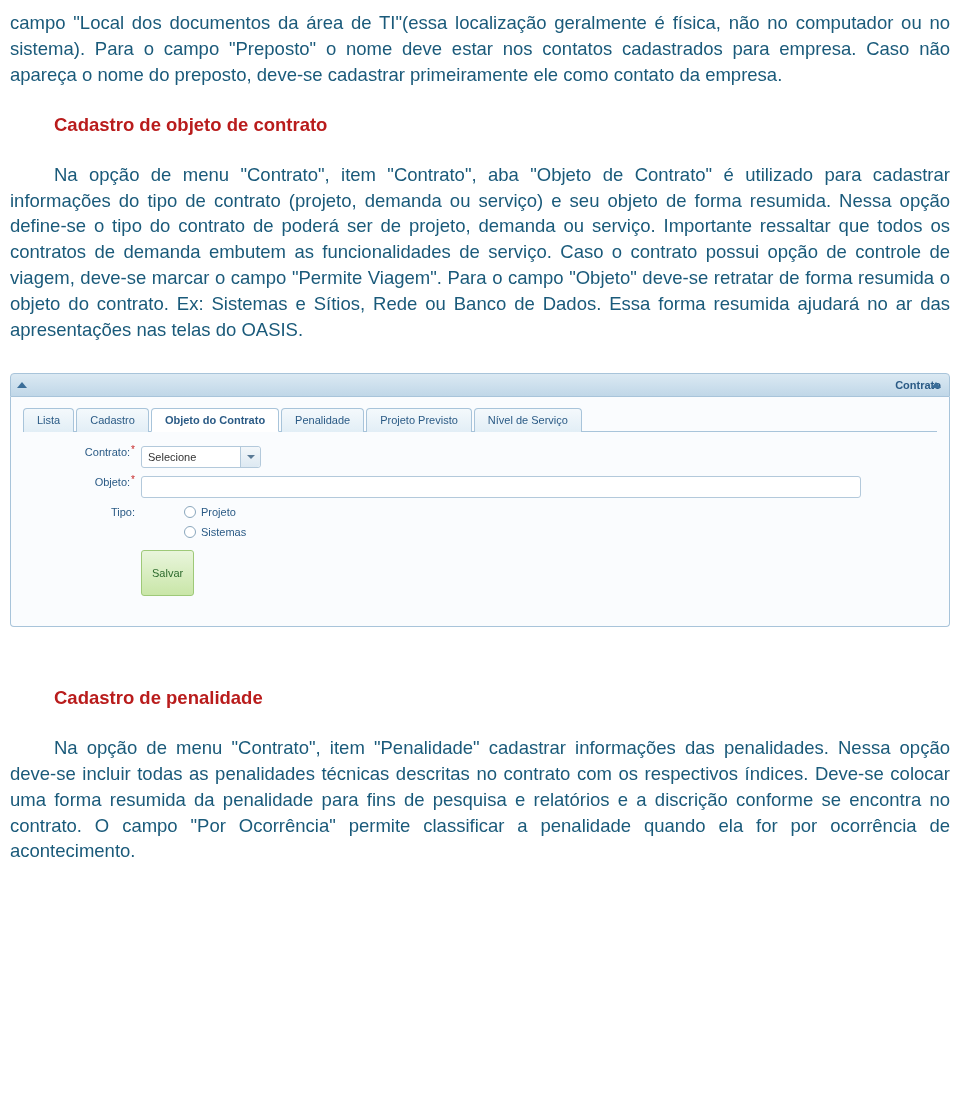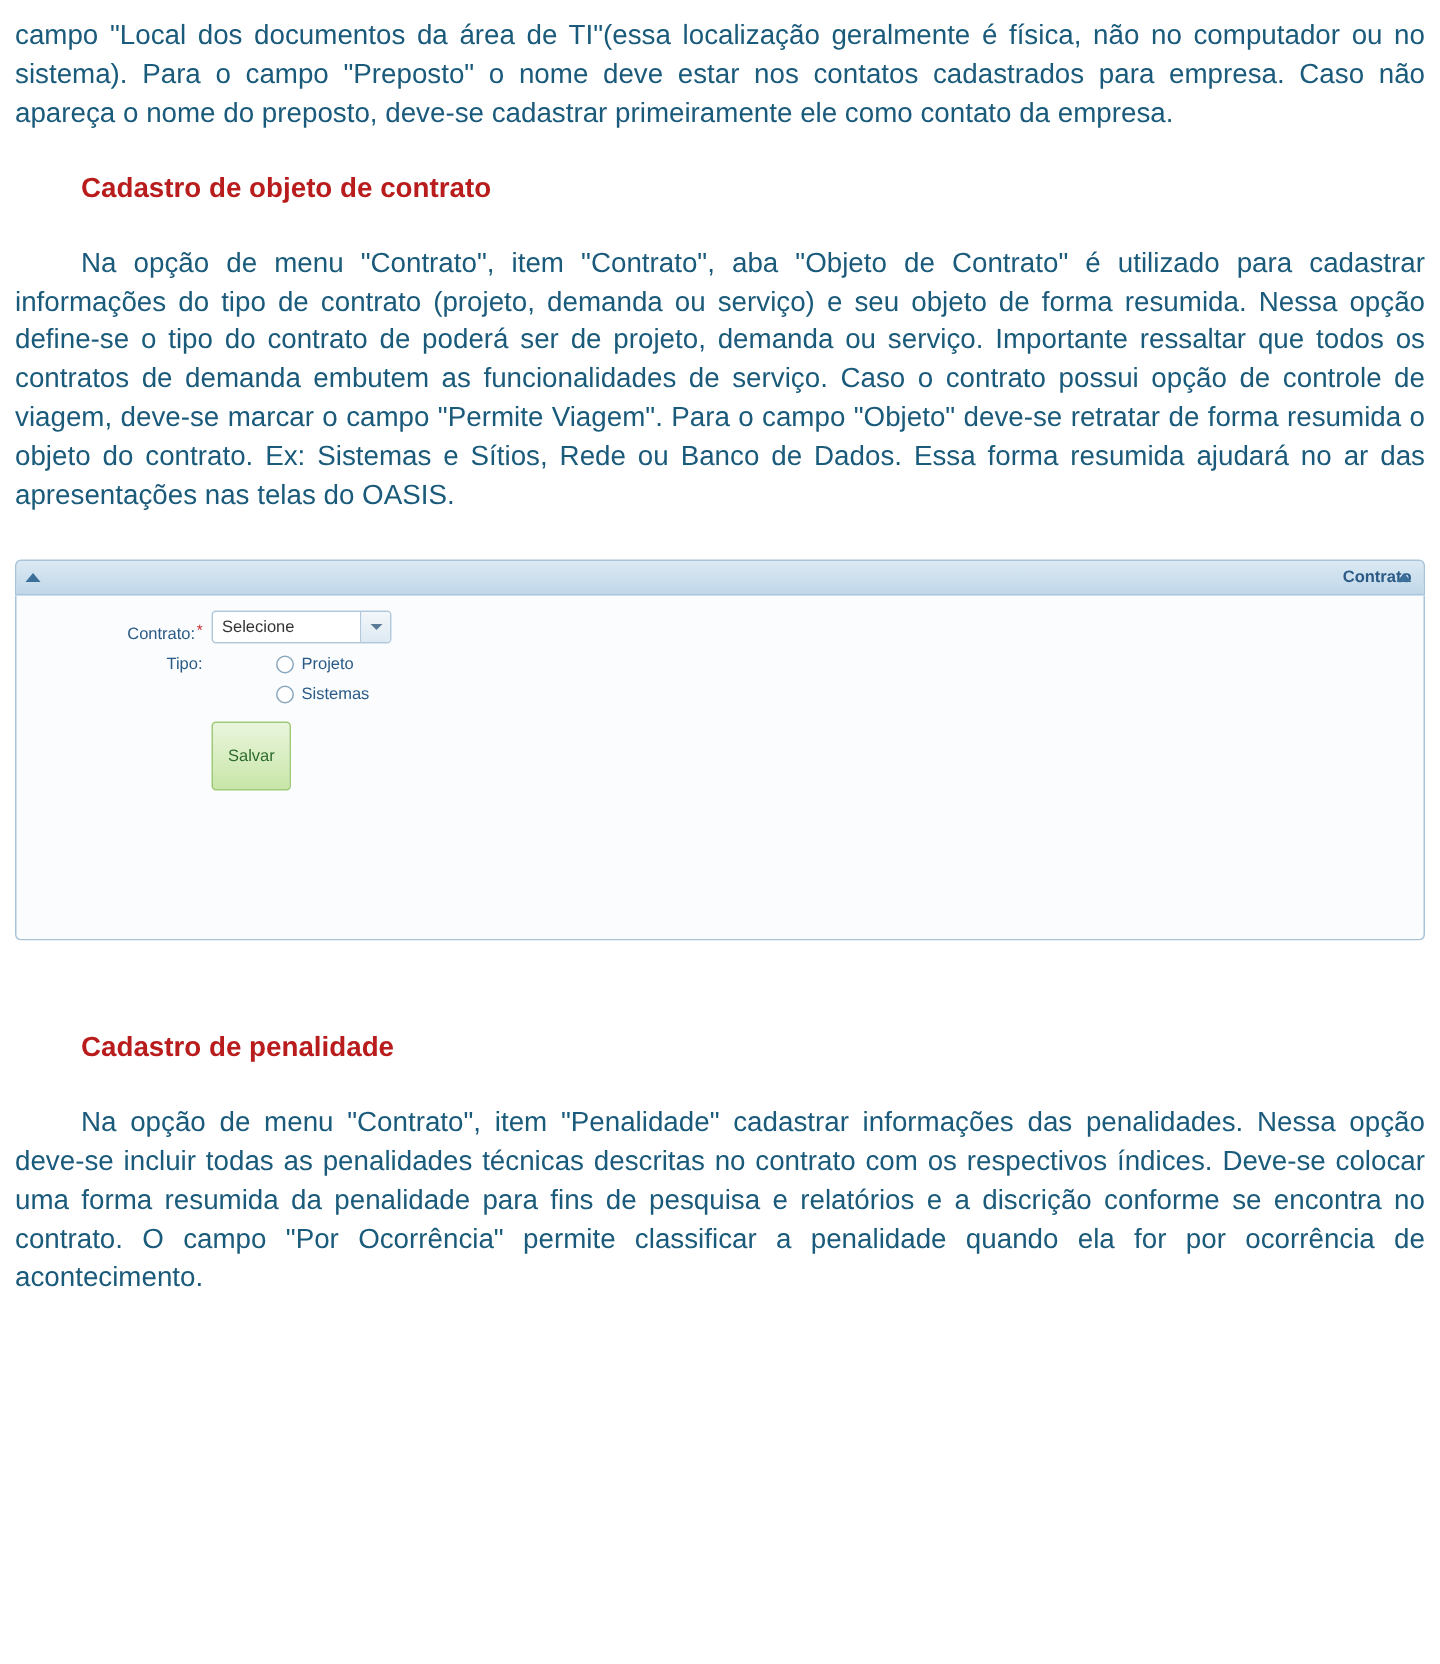--- a/index.html
+++ b/index.html
@@ -92,21 +92,21 @@
       cursor: pointer;
     }
     .tab.active {
       background: #fff;
       font-weight: bold;
       color: #2a5a85;
       border-bottom: 1px solid #fff;
     }
     .form-row {
       display: flex;
-      align-items: flex-end;
+      align-items: flex-start;
       margin-bottom: 8px;
     }
     .form-label {
       width: 118px;
       text-align: right;
       font-size: 11px;
       color: #2a5a85;
       padding-right: 6px;
       position: relative;
     }
@@ -194,33 +194,47 @@
 
 <p class="body-text indent-first">Na opção de menu "Contrato", item "Contrato", aba "Objeto de Contrato" é utilizado para cadastrar informações do tipo de contrato (projeto, demanda ou serviço) e seu objeto de forma resumida. Nessa opção define-se o tipo do contrato de poderá ser de projeto, demanda ou serviço. Importante ressaltar que todos os contratos de demanda embutem as funcionalidades de serviço. Caso o contrato possui opção de controle de viagem, deve-se marcar o campo "Permite Viagem". Para o campo "Objeto" deve-se retratar de forma resumida o objeto do contrato. Ex: Sistemas e Sítios, Rede ou Banco de Dados. Essa forma resumida ajudará no ar das apresentações nas telas do OASIS.</p>
 
 <div class="panel-wrapper">
   <div class="panel-header">
     <span class="chevron-left"></span>
     <span class="title">Contrato</span>
     <span class="chevron-right"></span>
   </div>
   <div class="panel-body">
+    <div class="tabs">
+      <div class="tab">Lista</div>
+      <div class="tab">Cadastro</div>
+      <div class="tab active">Objeto do Contrato</div>
+      <div class="tab">Penalidade</div>
+      <div class="tab">Projeto Previsto</div>
+      <div class="tab">Nível de Serviço</div>
+    </div>
 
     <div class="form-row">
       <div class="form-label">
         <span>Contrato:</span><span class="req-star">*</span>
       </div>
       <div class="select-box">
         <span>Selecione</span>
         <span class="arrow-btn">
             <span class="tri"></span>
           </span>
       </div>
     </div>
 
+    <div class="form-row">
+      <div class="form-label">
+        <span>Objeto:</span><span class="req-star">*</span>
+      </div>
+      <input class="text-input" type="text" value="" style="">
+    </div>
 
     <div class="form-row">
       <div class="form-label">Tipo:</div>
       <div class="radio-row">
         <span class="radio"></span>
         <span>Projeto</span>
       </div>
     </div>
 
     <div class="form-row">

